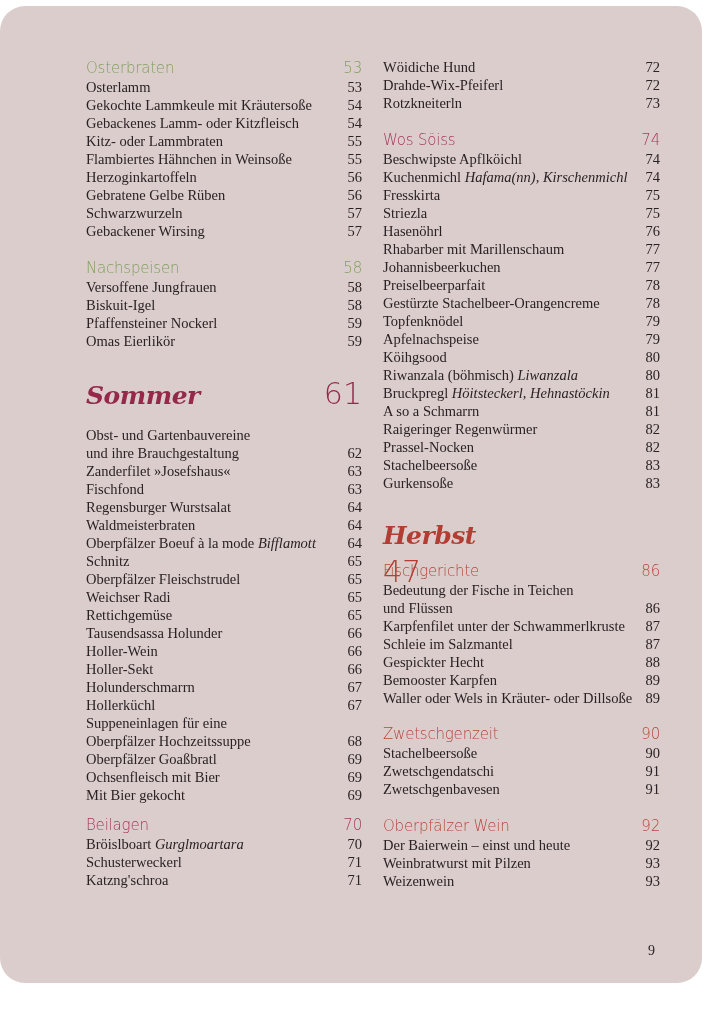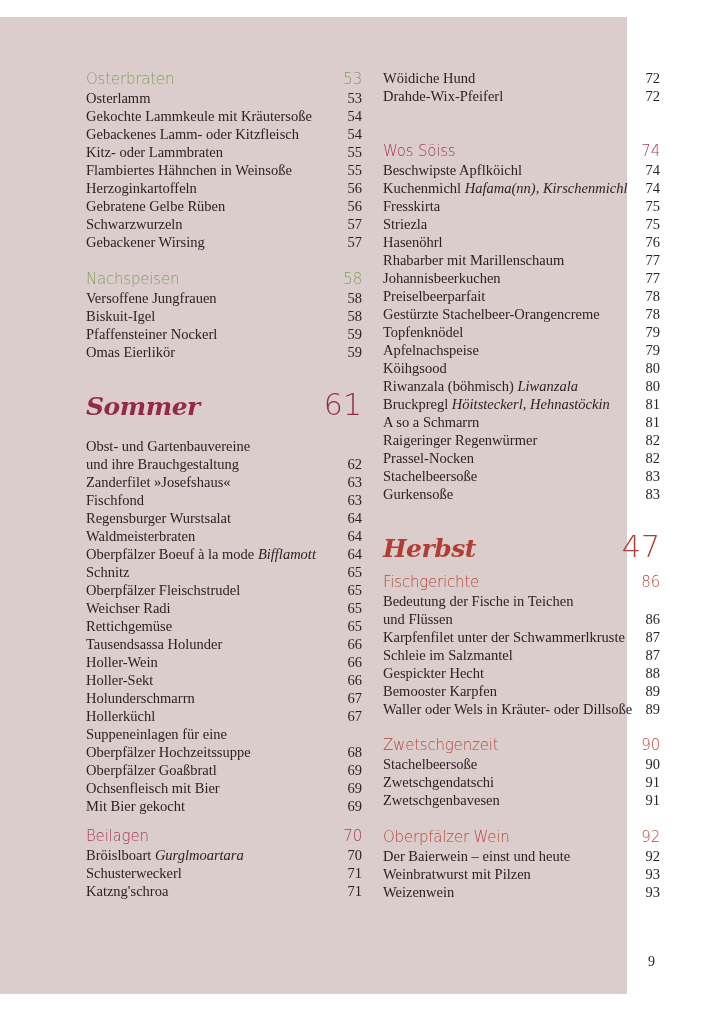--- a/index.html
+++ b/index.html
@@ -1,22 +1,23 @@
 <!DOCTYPE html>
 <html><head>
 <meta charset="utf-8">
 <style>
   html, body { margin: 0; padding: 0; }
   body {
     width: 723px; height: 1020px; background: #ffffff; position: relative; overflow: hidden;
     font-family: "Liberation Serif", "DejaVu Serif", serif;
   }
   .page {
-    position: absolute; left: 0; top: 17px; width: 627px; height: 977px;
+    position: absolute; left: 0; top: 6px; width: 702px; height: 977px;
     background: #dccdcd;
+    border-radius: 25px;
   }
   .col { position: absolute; top: 0; }
   .col-left { left: 86px; width: 276px; }
   .col-right { left: 383px; width: 277px; }
   .block { position: absolute; left: 0; right: 0; }
   .row {
     display: flex; justify-content: space-between; align-items: baseline;
     height: 18px; line-height: 18px; font-size: 14.5px; color: #2a2224;
     white-space: nowrap;
   }
@@ -31,21 +32,21 @@
   .sub.green { color: #7e9f5c; }
   .sub.wine { color: #a43a5a; }
   .sub.rust { color: #b5473b; }
   .season {
     display: flex; justify-content: space-between; align-items: baseline;
     height: 36px; line-height: 36px;
   }
   .season .t { font-family: "DejaVu Serif", serif; font-style: italic; font-weight: bold; font-size: 25px; letter-spacing: -0.5px; }
   .season .p { font-family: "DejaVu Sans", sans-serif; font-size: 30px; font-weight: 300; }
   .season.wine { color: #94294a; gap: 24px; }
-  .season.rust { color: #b23e33; }
+  .season.rust { color: #b23e33; flex-direction: column; }
   .folio {
     position: absolute; left: 648px; top: 937px; font-size: 14px; color: #2a2224;
   }
 </style>
 </head>
 <body>
 
 <div class="page">
 
   <div class="col col-left">
@@ -241,20 +242,24 @@
     <div class="block" style="top:52px">
       <div>
           <div class="row">
             <span class="t">Wöidiche Hund</span>
             <span class="p">72</span>
           </div>
           <div class="row">
             <span class="t">Drahde-Wix-Pfeiferl</span>
             <span class="p">72</span>
           </div>
+          <div class="row">
+            <span class="t">Rotzkneiterln</span>
+            <span class="p">73</span>
+          </div>
         </div>
     </div>
 
     <div class="block" style="top:124px">
       <div class="sub wine">
         <span>Wos Söiss</span>
         <span>74</span>
       </div>
       <div>
           <div class="row">

